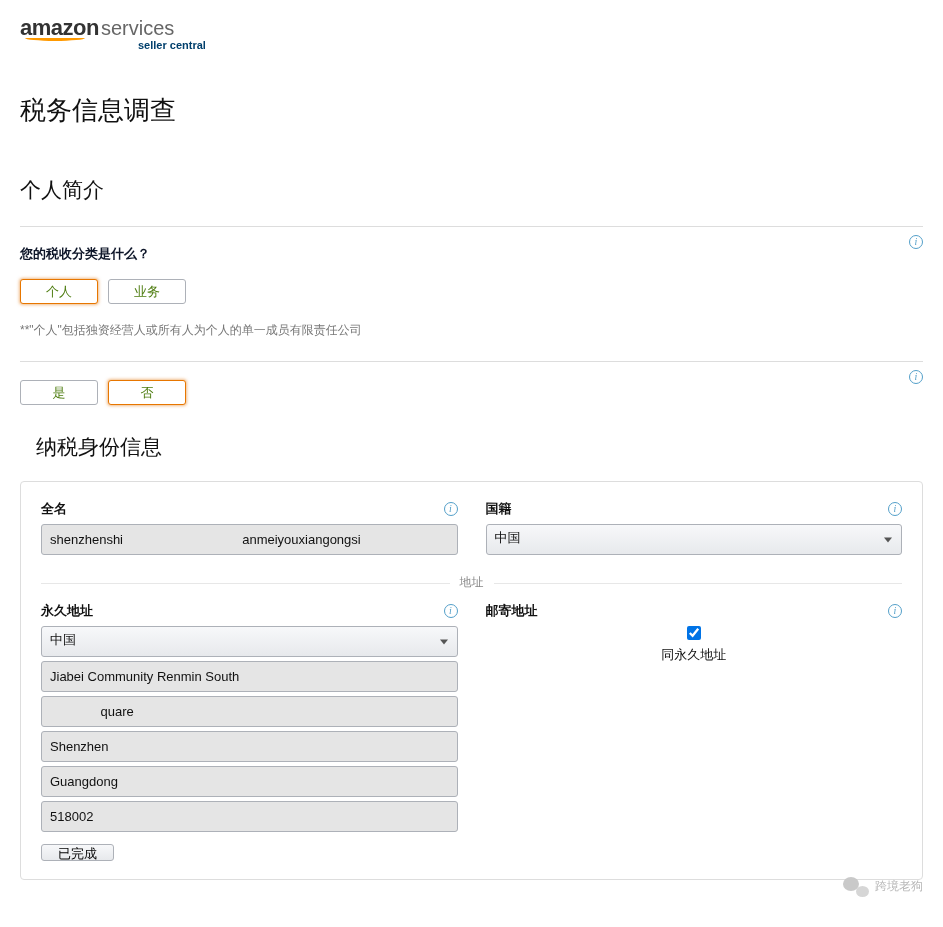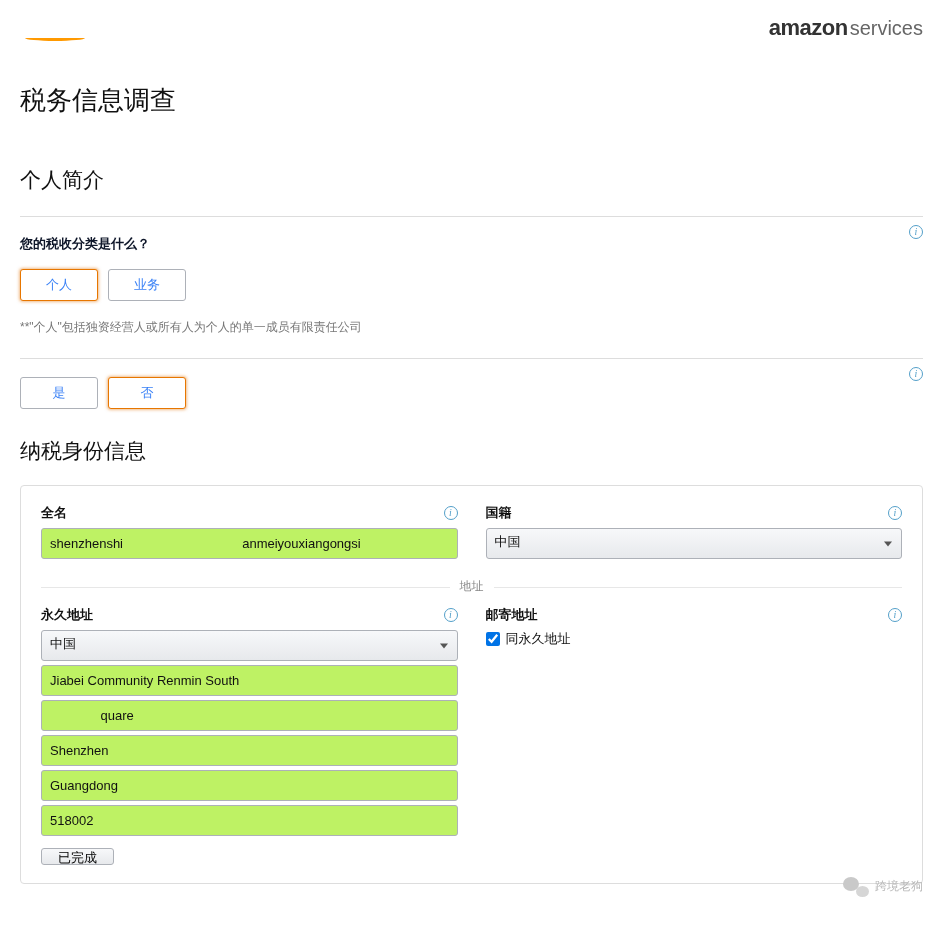--- a/index.html
+++ b/index.html
@@ -12,21 +12,20 @@
       font-size: 13px;
       color: #111;
       background: #fff;
       width: 943px;
     }
     .container {
       padding: 15px 20px 20px 20px;
     }
     .logo-area {
       margin-bottom: 20px;
-      text-align: right;
     }
     .logo-amazon {
       font-family: Arial, sans-serif;
       font-size: 22px;
       font-weight: bold;
       color: #333;
       letter-spacing: -0.5px;
     }
     .logo-services {
       font-family: Arial, sans-serif;
@@ -97,30 +96,30 @@
       color: #539FC9;
       background: #fff;
     }
     .btn-group {
       display: flex;
       gap: 10px;
       margin-bottom: 18px;
     }
     .btn-option {
       min-width: 78px;
-      height: 32px;
+      height: 25px;
       border: 1px solid #adb1b8;
       border-radius: 3px;
       background: #fff;
       font-size: 13px;
       cursor: pointer;
       display: inline-flex;
       align-items: center;
       justify-content: center;
-      color: #3b82f6;
+      color: #4d7c0f;
     }
     .btn-option.selected {
       border-color: #e77600;
       box-shadow: 0 0 3px 1px rgba(228,121,17,.5);
       background: #fff;
     }
     .help-text {
       font-size: 12px;
       color: #777;
       margin-top: 4px;
@@ -151,21 +150,21 @@
       color: #111;
       font-weight: 600;
     }
     input[type="text"], select.form-select, .form-select-styled {
       width: 100%;
       height: 31px;
       padding: 4px 8px;
       border: 1px solid #adb1b8;
       border-radius: 3px;
       font-size: 13px;
-      background: #bef264;
+      background: #e5e5e5;
       color: #111;
     }
     .form-select-styled {
       background: linear-gradient(#f7f8fa, #e7e9ec);
       appearance: none;
       -webkit-appearance: none;
       position: relative;
       cursor: pointer;
       padding-right: 26px;
     }
@@ -202,20 +201,21 @@
     }
     .addr-stack input[type="text"], .addr-stack .select-wrap {
       margin-bottom: 4px;
     }
     .checkbox-row {
       display: flex;
       align-items: center;
       gap: 6px;
       margin-top: 4px;
       font-size: 13px;
+      flex-direction: column;
     }
     .checkbox-row input[type="checkbox"]{
       width: 14px;
       height: 14px;
       accent-color: #0073e6;
     }
     .btn-done {
       margin-top: 8px;
       height: 17px;
       padding: 0 16px;
@@ -251,20 +251,21 @@
 </head>
 <body>
 
 <div class="container">
 
   <div class="logo-area">
     <div>
       <span class="logo-amazon">amazon</span><span class="logo-services">services</span>
     </div>
     <div class="logo-swoosh"></div>
+    <div class="logo-sub">seller central</div>
   </div>
 
   <h1 class="page-title">税务信息调查</h1>
 
   <h2 class="section-title">个人简介</h2>
 
   <div class="section-block">
     <span class="info-right"><span class="info-icon">i</span></span>
     <div class="question">您的税收分类是什么？</div>
     <div class="btn-group">
@@ -275,21 +276,21 @@
   </div>
 
   <div class="section-block">
     <span class="info-right"><span class="info-icon">i</span></span>
     <div class="btn-group">
       <button class="btn-option">是</button>
       <button class="btn-option selected">否</button>
     </div>
   </div>
 
-  <h2 class="section-title" style="margin-top:28px;">纳税身份信息</h2>
+  <h2 class="section-title" style="margin-top:28px;margin-left:16px;">纳税身份信息</h2>
 
   <div class="panel">
 
     <div class="row">
       <div class="col">
         <div class="field-label-row">
           <span class="field-label">全名</span>
           <span class="info-icon">i</span>
         </div>
         <input type="text" value="shenzhenshi                                 anmeiyouxiangongsi" style="">

